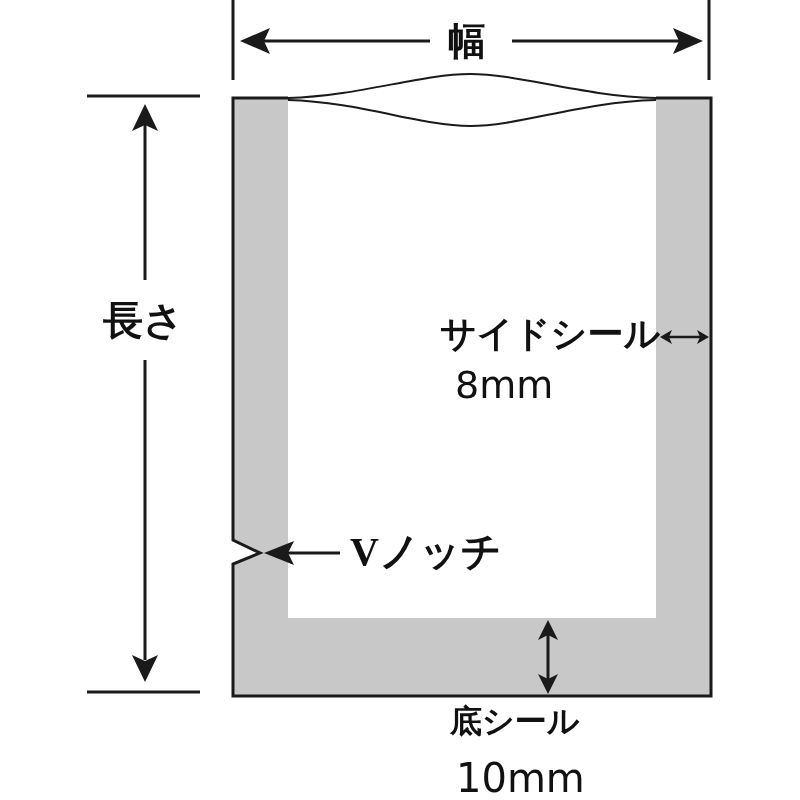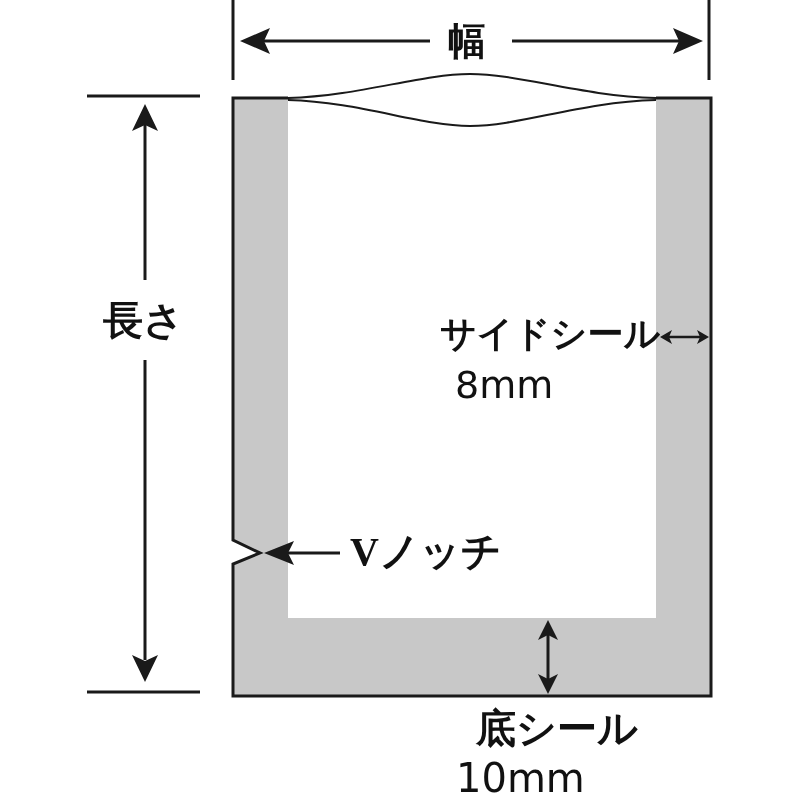--- a/index.html
+++ b/index.html
@@ -64,14 +64,14 @@
 
 <div class="lbl" style="left:448px; top:22px; font-size:38px;">幅</div>
 
 <div class="lbl" style="left:103px; top:300px; font-size:40px;text-align:right;">長さ</div>
 
 <div class="lbl" style="left:440px; top:316px; font-size:36px;">サイドシール</div>
 <div class="lbl normal" style="left:455px; top:366px; font-size:38px;">8mm</div>
 
 <div class="lbl" style="left:350px; top:532px; font-size:40px;font-family:Liberation Serif, serif;">Vノッチ</div>
 
-<div class="lbl" style="left:476px; top:708px; font-size:40px;">底シール</div>
+<div class="lbl" style="left:450px; top:708px; font-size:32px;font-family:Liberation Mono, monospace;">底シール</div>
 <div class="lbl normal" style="left:456px; top:758px; font-size:40px;">10mm</div>
 
 </body></html>

